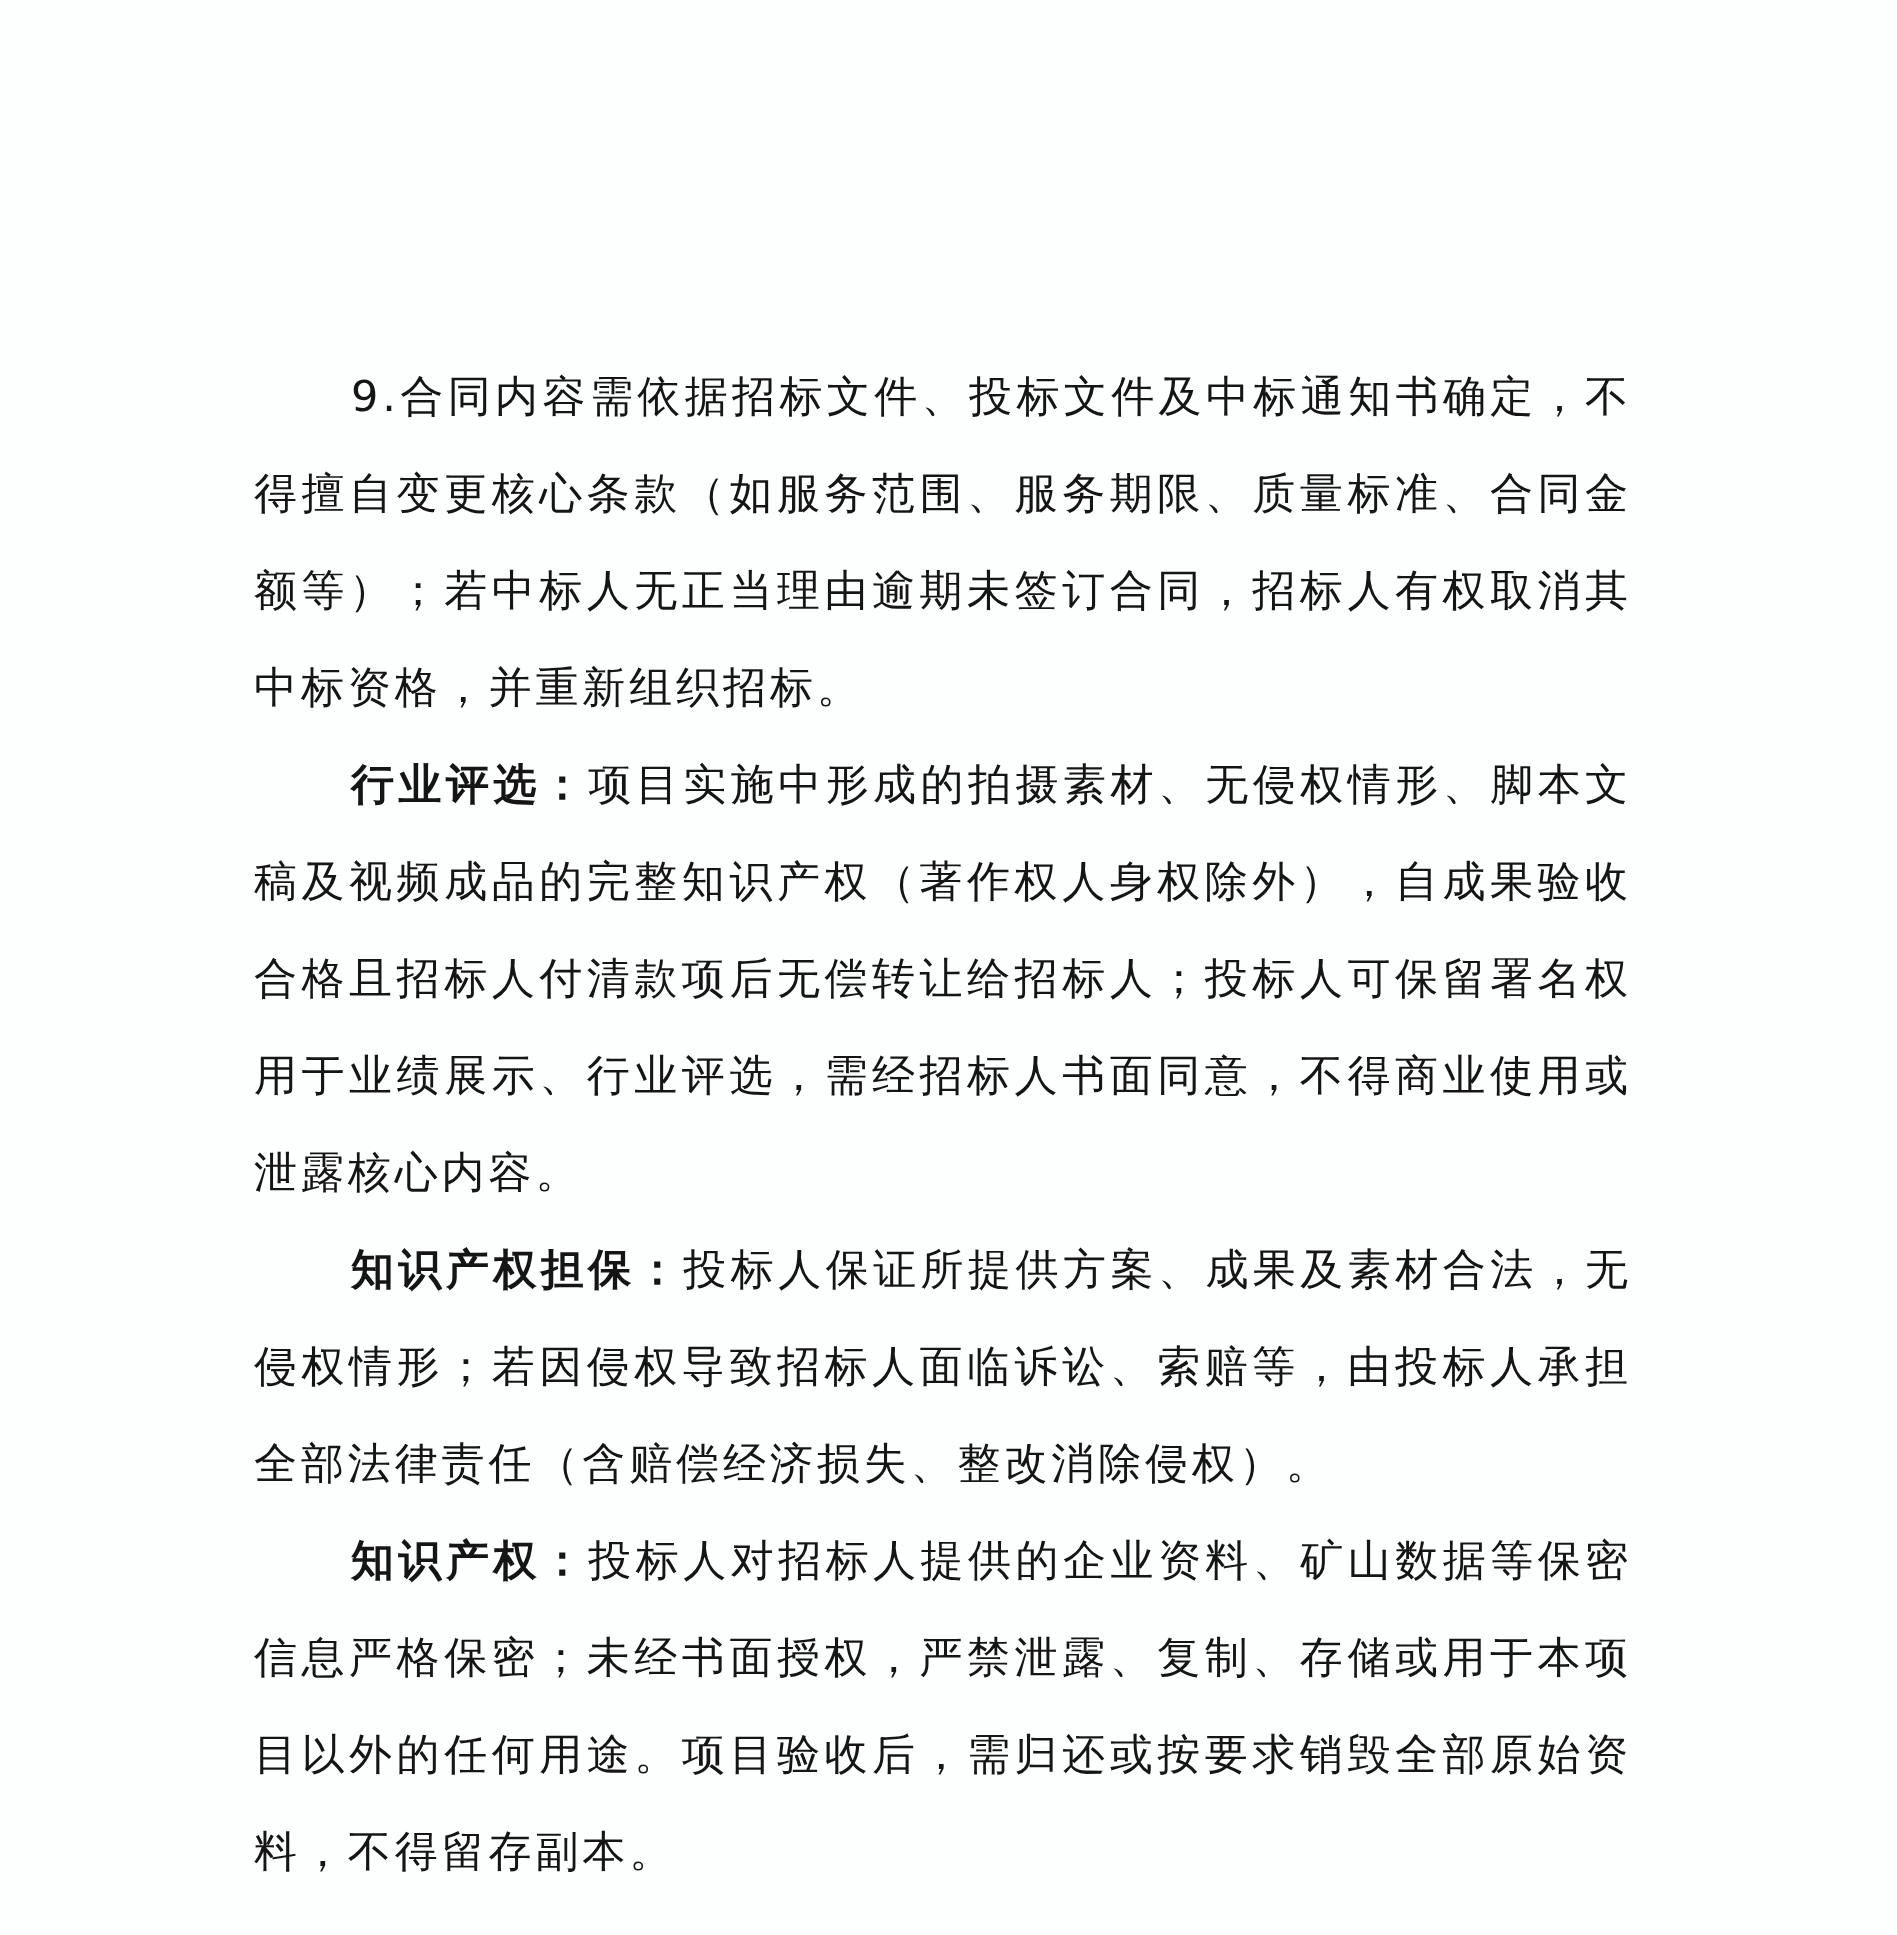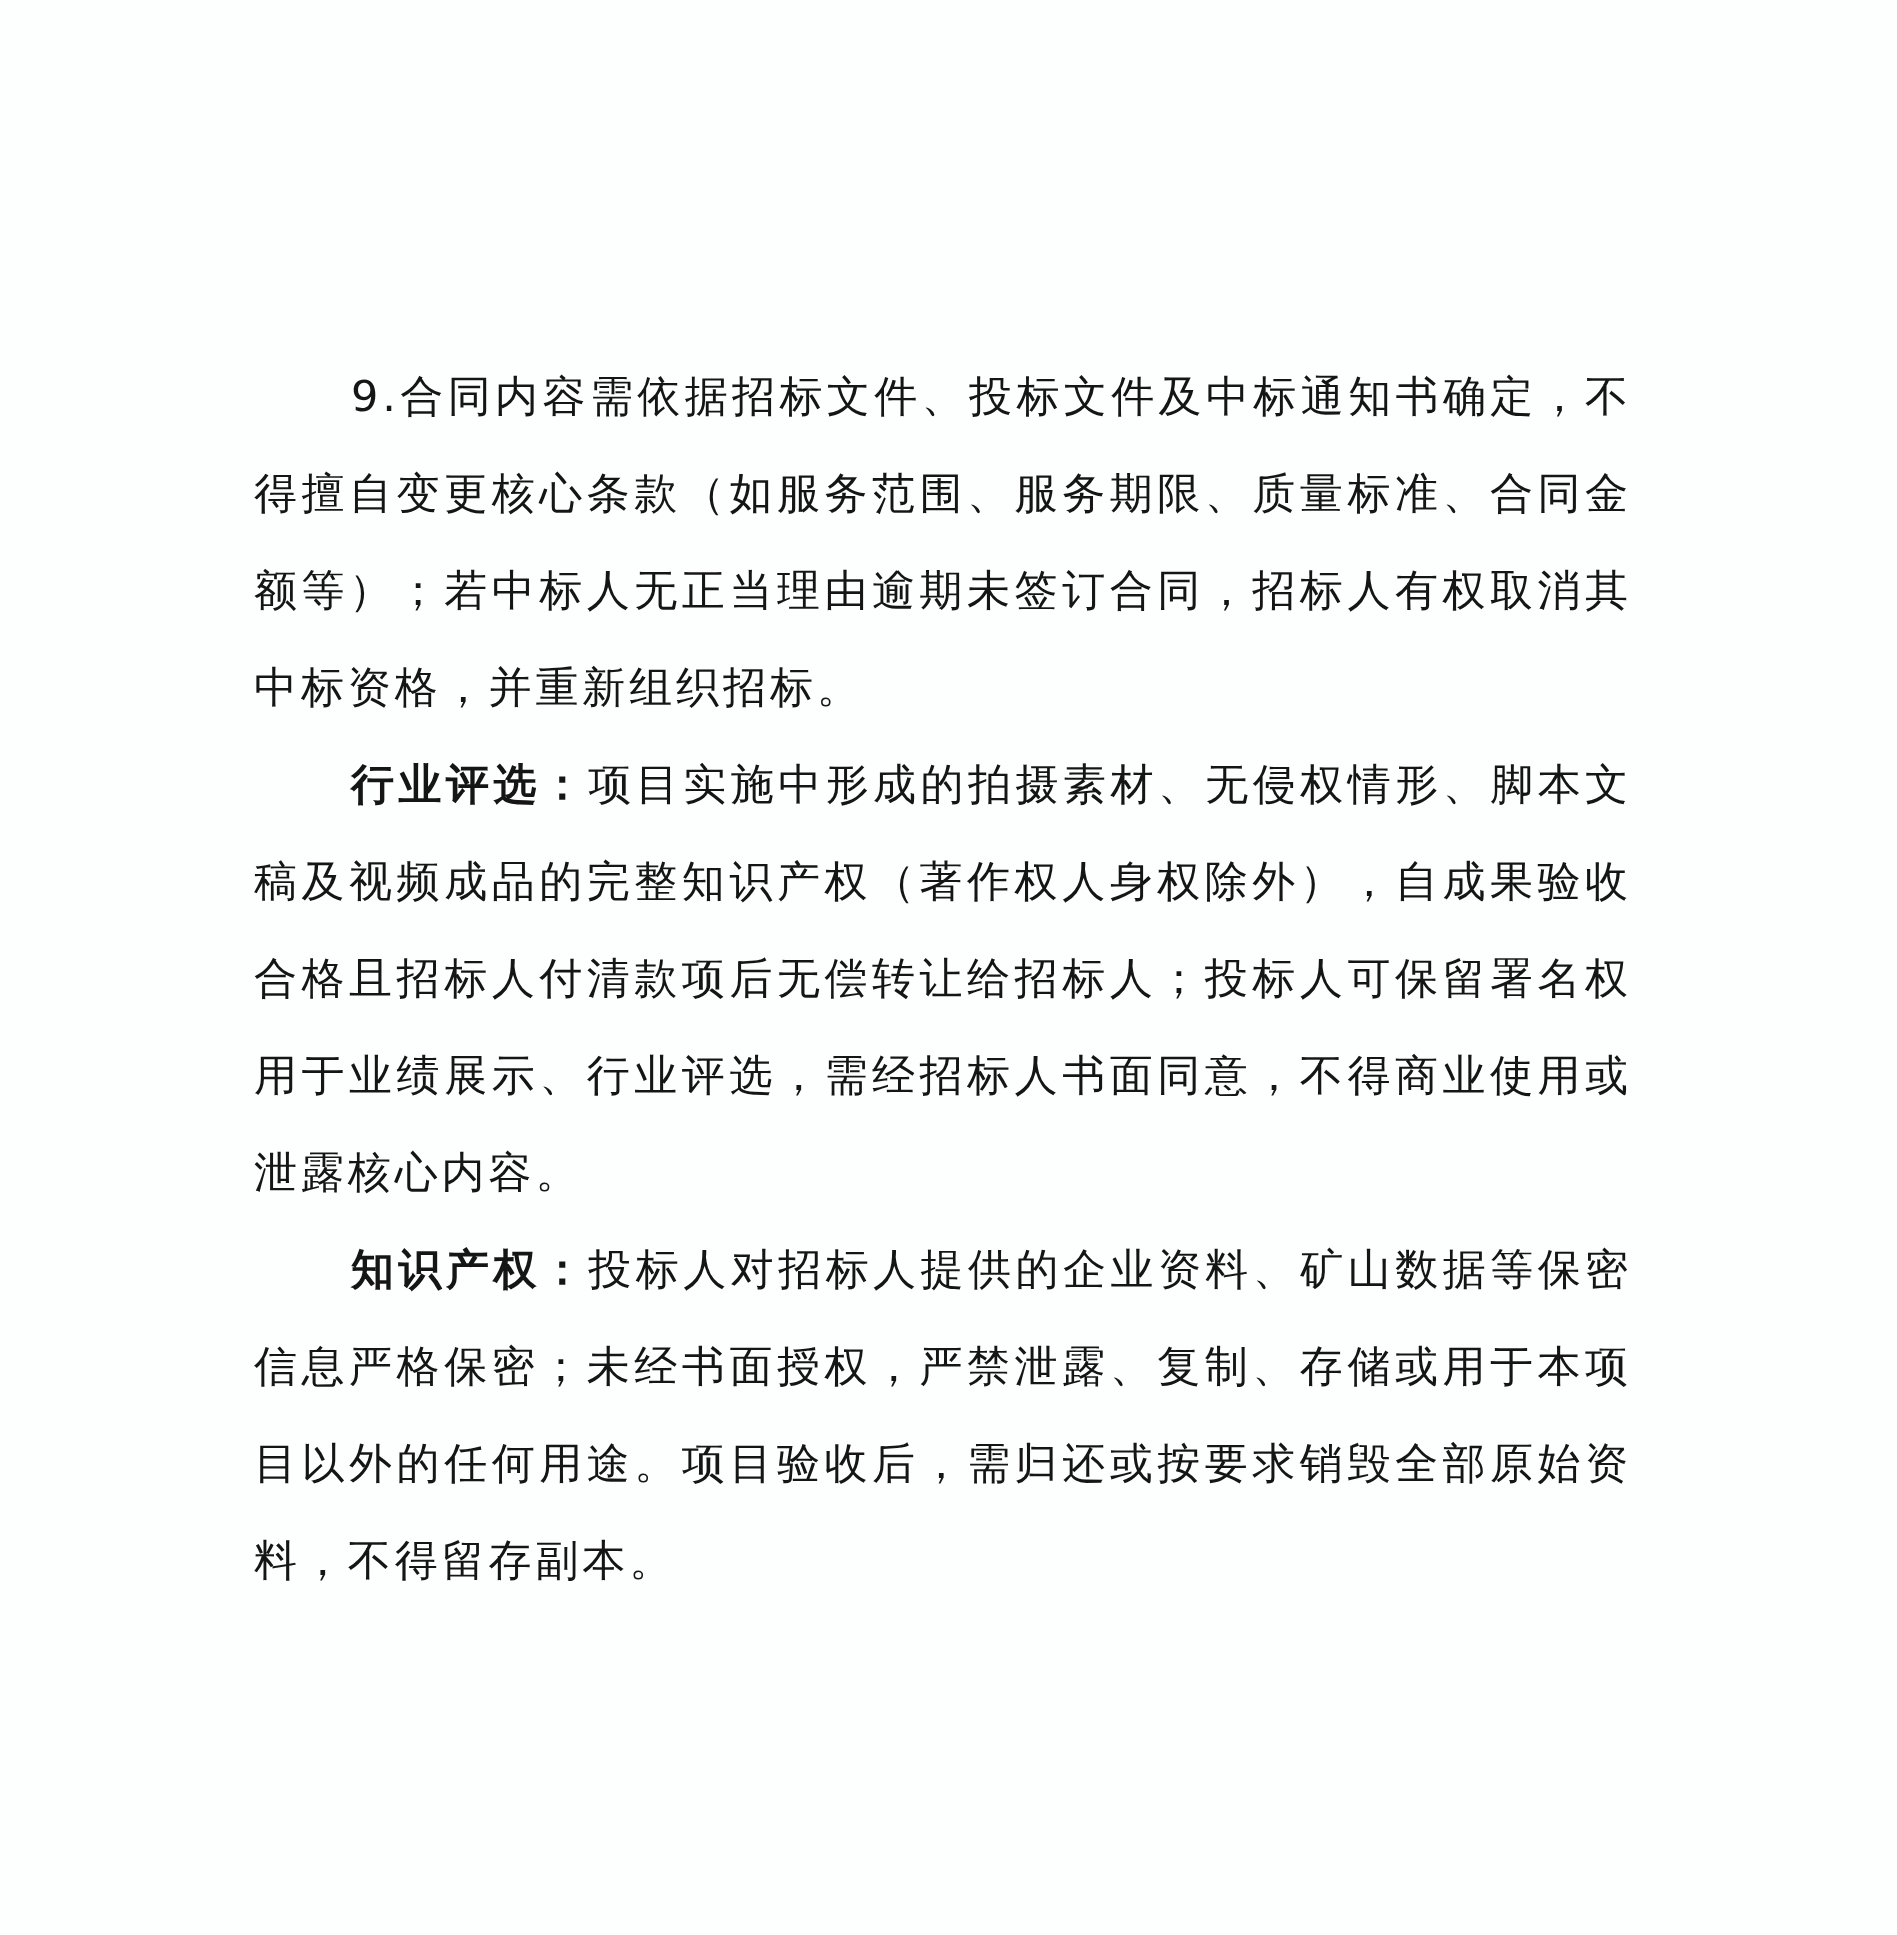--- a/index.html
+++ b/index.html
@@ -25,19 +25,22 @@
 <div class="page">
 
   <div class="body-text">
     <p class="para">
       <span>9.合同内容需依据招标文件、投标文件及中标通知书确定，不得擅自变更核心条款（如服务范围、服务期限、质量标准、合同金额等）；若中标人无正当理由逾期未签订合同，招标人有权取消其中标资格，并重新组织招标。</span>
     </p>
     <p class="para">
       <span class="label">行业评选：</span><span>项目实施中形成的拍摄素材、无侵权情形、脚本文稿及视频成品的完整知识产权（著作权人身权除外），自成果验收合格且招标人付清款项后无偿转让给招标人；投标人可保留署名权用于业绩展示、行业评选，需经招标人书面同意，不得商业使用或泄露核心内容。</span>
     </p>
     <p class="para">
+      <span class="label">知识产权担保：</span><span>投标人保证所提供方案、成果及素材合法，无侵权情形；若因侵权导致招标人面临诉讼、索赔等，由投标人承担全部法律责任（含赔偿经济损失、整改消除侵权）。</span>
+    </p>
+    <p class="para">
       <span class="label">知识产权：</span><span>投标人对招标人提供的企业资料、矿山数据等保密信息严格保密；未经书面授权，严禁泄露、复制、存储或用于本项目以外的任何用途。项目验收后，需归还或按要求销毁全部原始资料，不得留存副本。</span>
     </p>
 
   </div>
 
 </div>
 
 
 </body></html>

